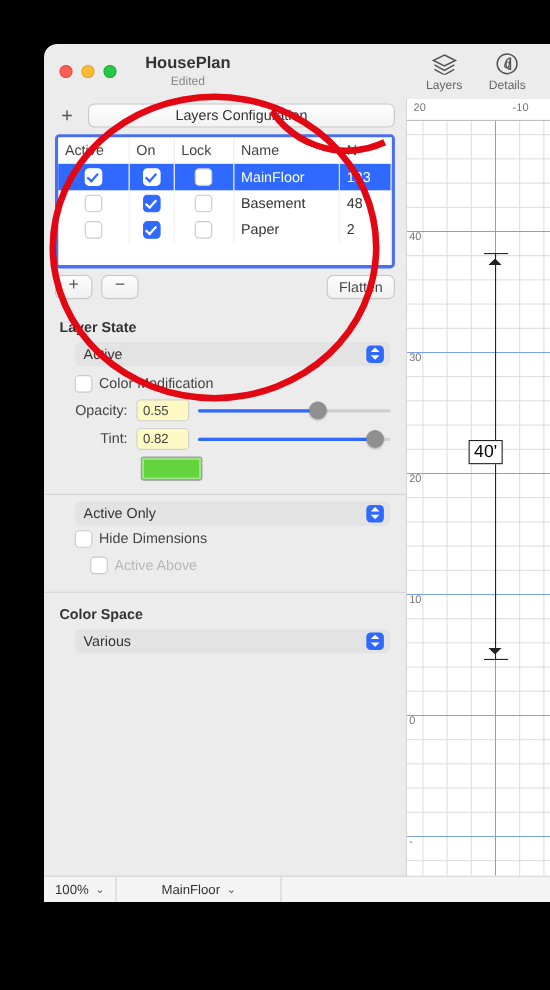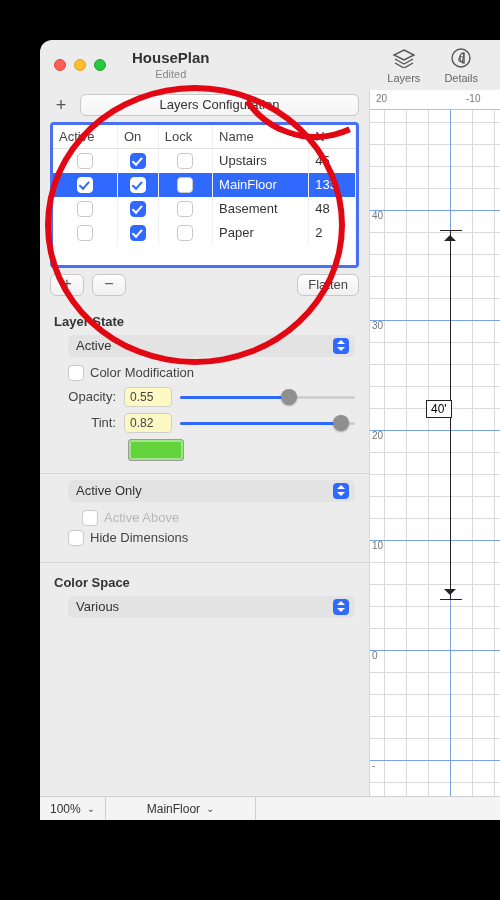--- a/index.html
+++ b/index.html
@@ -77,21 +77,21 @@
       linear-gradient(90deg, #dadada 1px, transparent 1px);
     background-size: 110px 110px, 110px 110px, 22px 22px, 22px 22px;
     background-position: -30px -10px, -30px -10px, -30px -10px, -30px -10px;
   }
   .dimension { position:absolute; left:70px; top:140px; width:22px; height:370px; }
   .dimension .line { position:absolute; left:10px; top:0; bottom:0; width:1px; background:#222; }
   .dimension .arrow-up, .dimension .arrow-down { position:absolute; left:4px; width:0; height:0; border:6px solid transparent;}
   .dimension .arrow-up { top:-1px; border-bottom-color:#222; }
   .dimension .arrow-down { bottom:-1px; border-top-color:#222; }
   .dimension .tick { position:absolute; left:0; width:22px; height:1px; background:#222; }
-  .dimlabel { position:absolute; left:56px; top:310px; border:1px solid #222; background:#fff; font-size:12px; padding:1px 4px;}
+  .dimlabel { position:absolute; left:56px; top:310px; border:1px solid #222; background:#fff; font-size:16px; padding:1px 4px;}
   .statusbar { height:24px; border-top:1px solid #cfcfcf; background:#f4f4f4; display:flex; align-items:center; font-size:12px; color:#333;}
   .statusbar .seg { height:100%; display:flex; align-items:center; padding: 0 10px; border-right:1px solid #cfcfcf; gap:6px;}
   .vchev { font-size:10px; color:#555; }
   .annot-circle {
     position:absolute; left:45px; top:85px; width:300px; height:280px; border:6px solid #e30613; border-radius:50%;
     pointer-events:none;
   }
   .annot-tail {
     position:absolute; left:230px; top:-30px; width:170px; height:170px; border:6px solid #e30613; border-radius:50%;
     clip-path: polygon(30% 30%, 100% 0%, 100% 100%, 20% 100%);
@@ -151,27 +151,20 @@
           <thead>
               <tr>
             <th>Active</th>
             <th>On</th>
             <th>Lock</th>
             <th>Name</th>
             <th style="text-align:left">N</th>
           </tr>
             </thead>
           <tbody id="layer-rows">
-              <tr class="row">
-                <td style="text-align:center"><span class="chk"></span></td>
-                <td style="text-align:center"><span class="chk on"></span></td>
-                <td style="text-align:center"><span class="chk"></span></td>
-                <td>Upstairs</td>
-                <td>45</td>
-              </tr>
               <tr class="row sel">
                 <td style="text-align:center"><span class="chk on"></span></td>
                 <td style="text-align:center"><span class="chk on"></span></td>
                 <td style="text-align:center"><span class="chk"></span></td>
                 <td>MainFloor</td>
                 <td>133</td>
               </tr>
               <tr class="row">
                 <td style="text-align:center"><span class="chk"></span></td>
                 <td style="text-align:center"><span class="chk on"></span></td>
@@ -233,27 +226,27 @@
         <div class="swatch" style="background: rgb(99, 212, 62);"></div>
       </div>
 
       <div class="divider"></div>
 
       <div class="section">
         <div class="popup" style="margin-left:14px">
           <span>Active Only</span>
             <div class="caret"></div>
         </div>
+        <div class="checkline" style="margin-left:14px;">
+          <span class="chk"></span>
+          <span>Hide Dimensions</span>
+        </div>
         <div class="checkline disabled" style="margin-left:28px; margin-top:8px;">
           <span class="chk"></span>
           <span>Active Above</span>
-        </div>
-        <div class="checkline" style="margin-left:14px;">
-          <span class="chk"></span>
-          <span>Hide Dimensions</span>
         </div>
       </div>
 
       <div class="divider"></div>
 
       <div class="section" style="padding-bottom:14px">
         <h4>Color Space</h4>
         <div class="popup" style="margin-left:14px">
           <span>Various</span>
             <div class="caret"></div>

